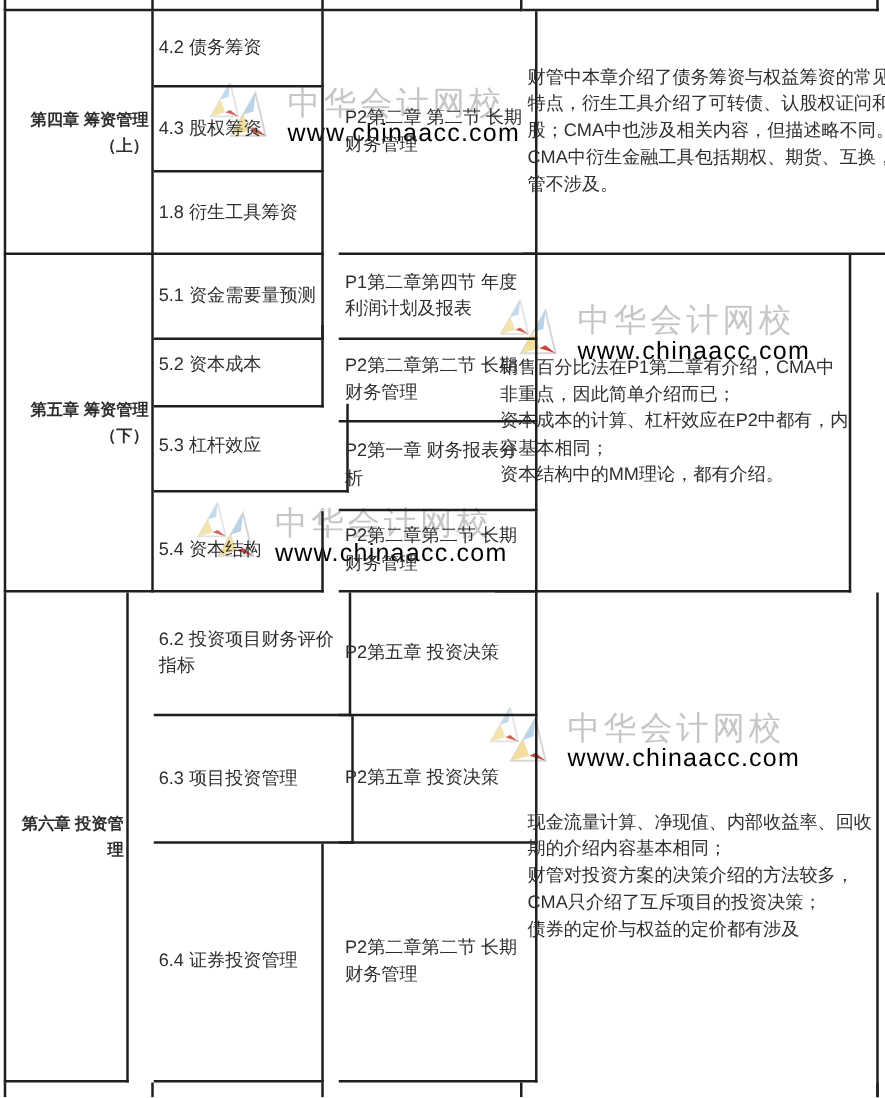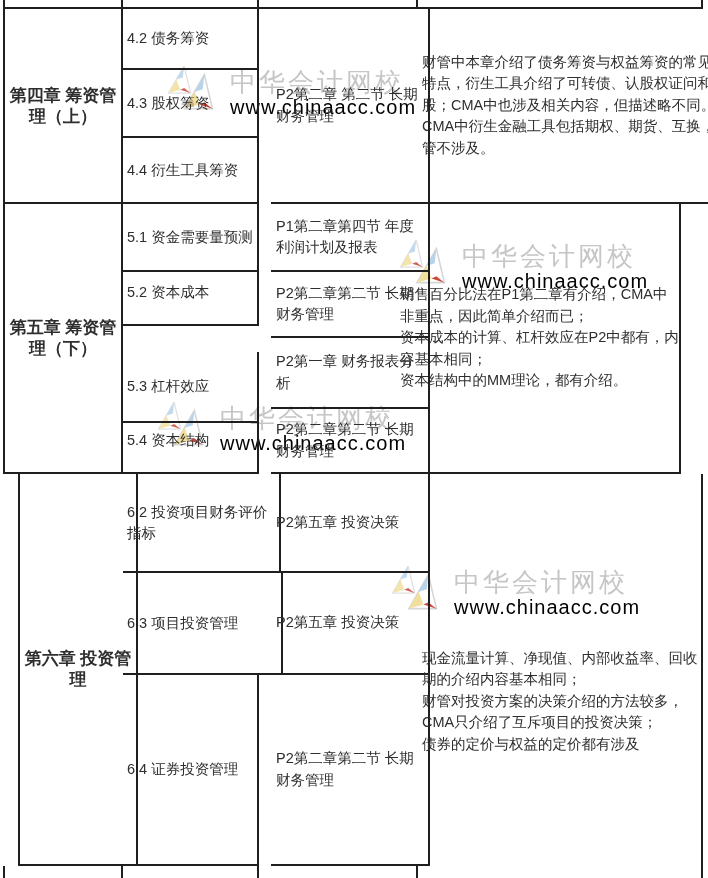--- a/index.html
+++ b/index.html
@@ -11,22 +11,22 @@
   .cell{
     position:absolute;box-sizing:border-box;
     border:0 solid #1f1f1f;
     display:flex;align-items:center;
     background:transparent;z-index:2;
   }
   .bl{border-left-width:2px}
   .br{border-right-width:2px}
   .bb{border-bottom-width:2px}
   .chapter{
-    justify-content:center;text-align:center;
-    font-weight:bold;font-size:17px;line-height:21px;
+    justify-content:center;text-align:right;
+    font-weight:bold;font-size:13px;line-height:21px;
     padding:0 2px;
   }
   .section{
     font-size:14.5px;line-height:21px;padding-left:4px;padding-right:1px;
   }
   .reference{
     font-size:14.5px;line-height:21.5px;padding-left:5px;padding-right:2px;margin-left:12px;
   }
   .notes{
     font-size:14.5px;line-height:21.6px;padding-left:4px;padding-right:0;
@@ -146,21 +146,21 @@
     <div class="cell chapter bl br bb" style="left:3px;top:9px;width:120px;height:195px;">
       <span>第四章 筹资管理（上）</span>
     </div>
     <div class="cell section br bb" style="left:123px;top:9px;width:136px;height:61px;">
       <span>4.2 债务筹资</span>
     </div>
     <div class="cell section br bb" style="left:123px;top:70px;width:136px;height:68px;">
       <span>4.3 股权筹资</span>
     </div>
     <div class="cell section br bb" style="left:123px;top:138px;width:136px;height:66px;">
-      <span>4.4 衍生工具筹资</span>
+      <span>1.8 衍生工具筹资</span>
     </div>
     <div class="cell reference br bb" style="left:259px;top:9px;width:159px;height:195px;">
       <span>P2第二章 第二节 长期财务管理</span>
     </div>
     <div class="cell notes br bb" style="left:418px;top:9px;width:340px;height:195px;">
       <span>财管中本章介绍了债务筹资与权益筹资的常见方式及特点，衍生工具介绍了可转债、认股权证问和优先股；CMA中也涉及相关内容，但描述略不同。
 CMA中衍生金融工具包括期权、期货、互换，而财管不涉及。</span>
     </div>
 
     <div class="cell chapter bl br bb" style="left:3px;top:204px;width:120px;height:270px;">
@@ -171,39 +171,39 @@
     </div>
     <div class="cell reference br bb" style="left:259px;top:204px;width:159px;height:68px;">
       <span>P1第二章第四节 年度利润计划及报表</span>
     </div>
     <div class="cell section br bb" style="left:123px;top:260px;width:136px;height:66px;">
       <span>5.2 资本成本</span>
     </div>
     <div class="cell reference br bb" style="left:259px;top:272px;width:159px;height:66px;">
       <span>P2第二章第二节 长期财务管理</span>
     </div>
-    <div class="cell section br bb" style="left:123px;top:352px;width:136px;height:71px;">
+    <div class="cell section br bb" style="left:123px;top:323px;width:156px;height:71px;">
       <span>5.3 杠杆效应</span>
     </div>
     <div class="cell reference br bb" style="left:259px;top:338px;width:159px;height:71px;">
       <span>P2第一章 财务报表分析</span>
     </div>
     <div class="cell section br bb" style="left:123px;top:409px;width:136px;height:65px;">
       <span>5.4 资本结构</span>
     </div>
     <div class="cell reference br bb" style="left:259px;top:409px;width:159px;height:65px;">
       <span>P2第二章第二节 长期财务管理</span>
     </div>
     <div class="cell notes br bb" style="left:396px;top:204px;width:285px;height:270px;">
       <span>销售百分比法在P1第二章有介绍，CMA中非重点，因此简单介绍而已；
 资本成本的计算、杠杆效应在P2中都有，内容基本相同；
 资本结构中的MM理论，都有介绍。</span>
     </div>
 
-    <div class="cell chapter bl br bb" style="left:18px;top:474px;width:120px;height:392px;">
+    <div class="cell chapter bl br bb" style="left:3px;top:474px;width:100px;height:392px;">
       <span>第六章 投资管理</span>
     </div>
     <div class="cell section br bb" style="left:123px;top:474px;width:158px;height:99px;">
       <span>6.2 投资项目财务评价指标</span>
     </div>
     <div class="cell reference br bb" style="left:259px;top:474px;width:159px;height:99px;">
       <span>P2第五章 投资决策</span>
     </div>
     <div class="cell section br bb" style="left:123px;top:573px;width:160px;height:102px;">
       <span>6.3 项目投资管理</span>

